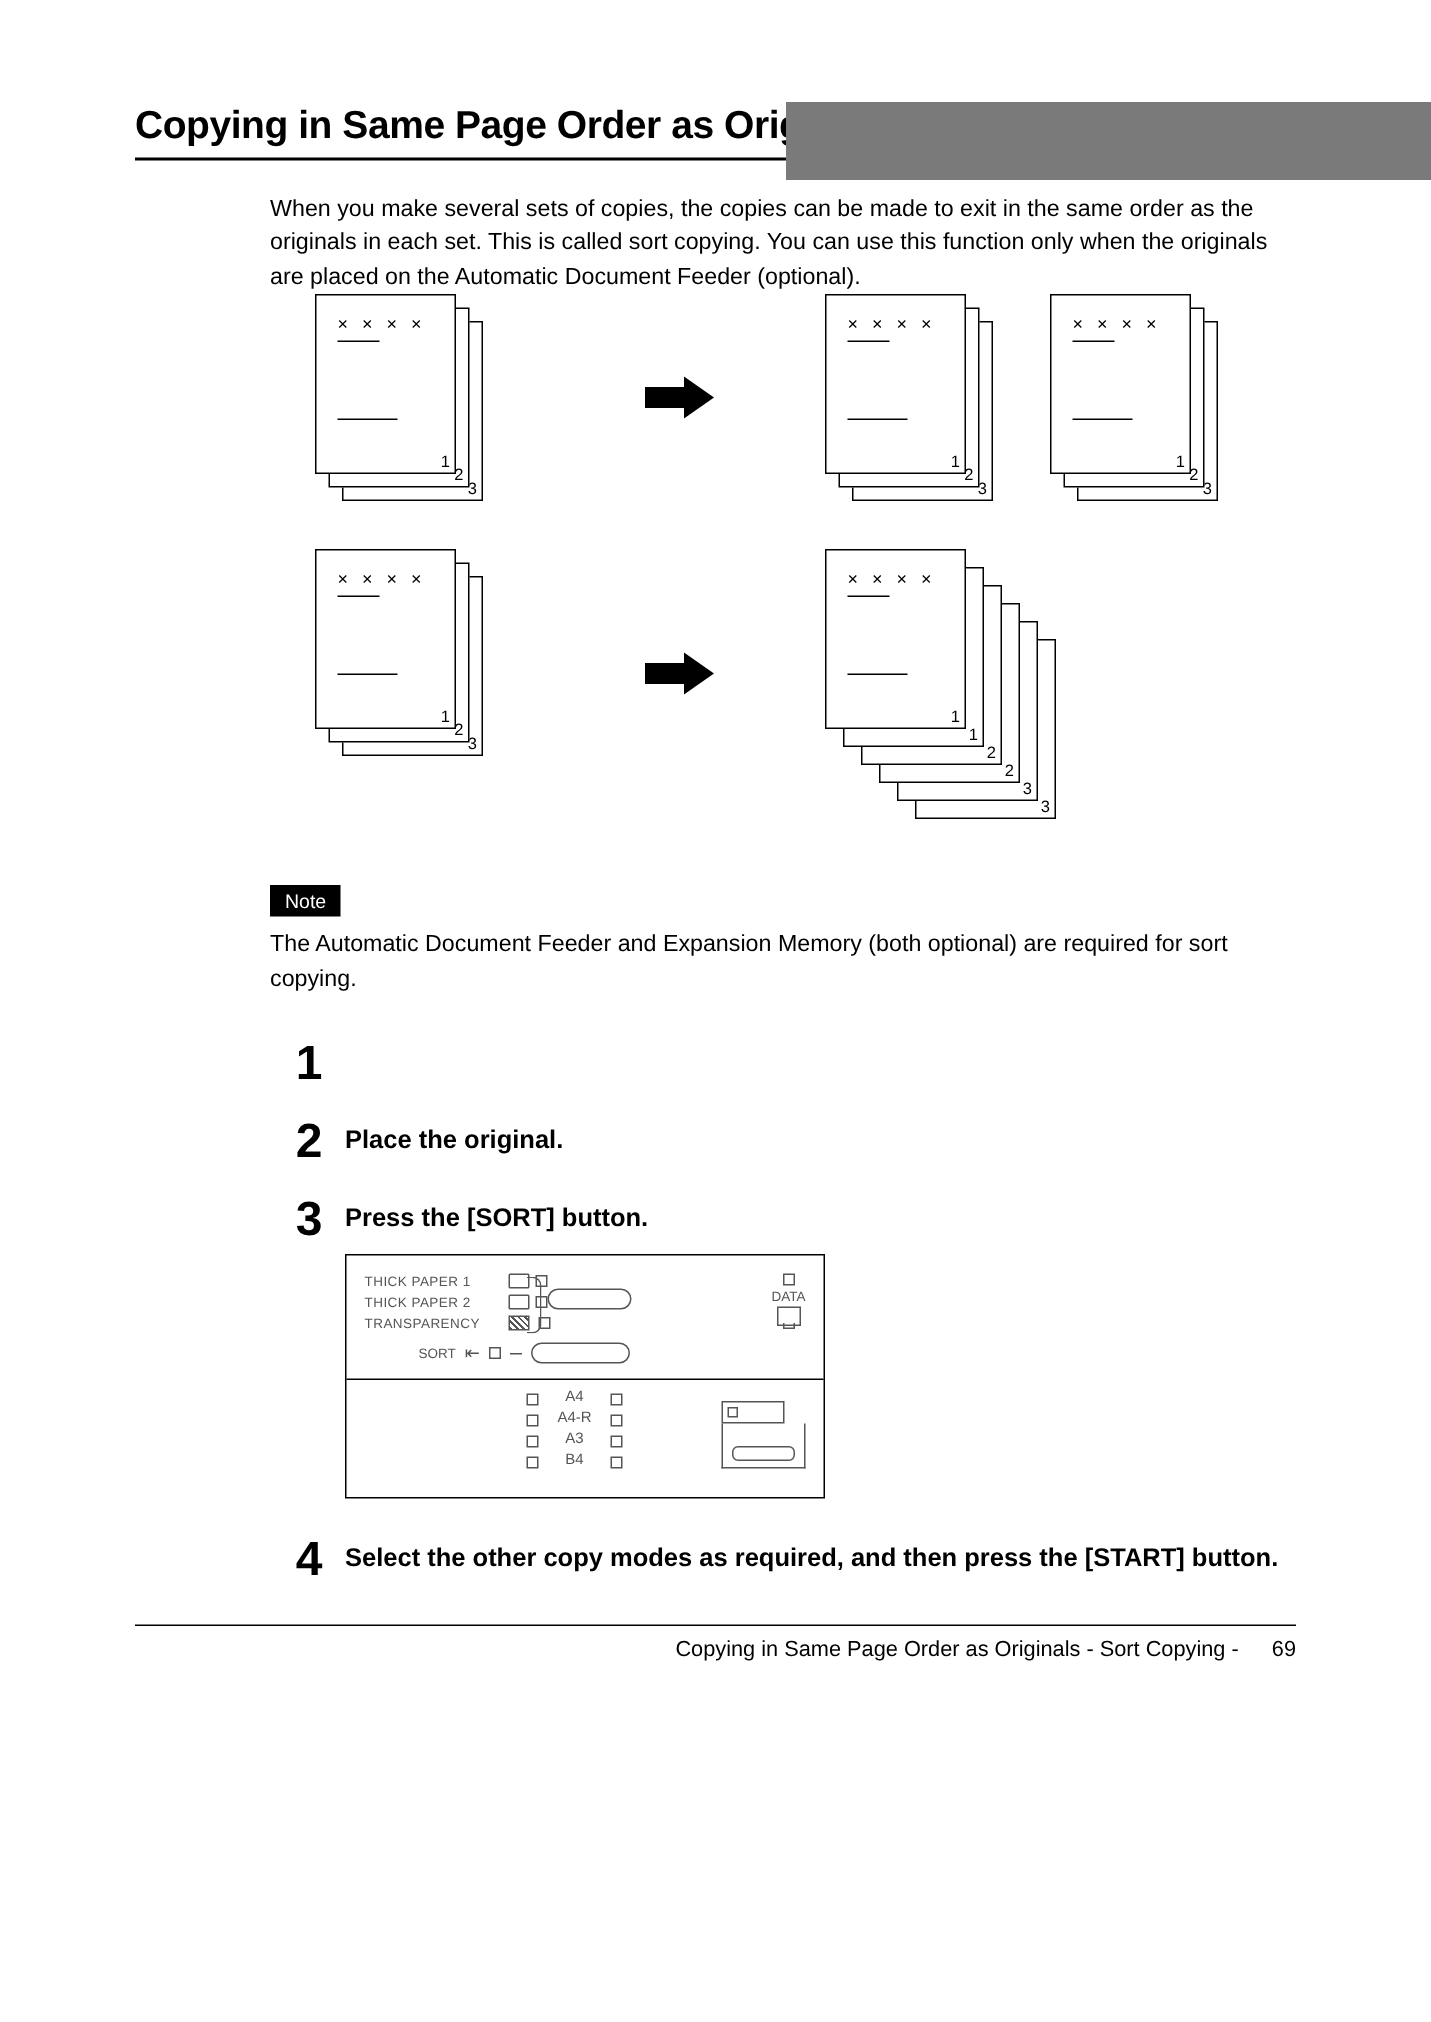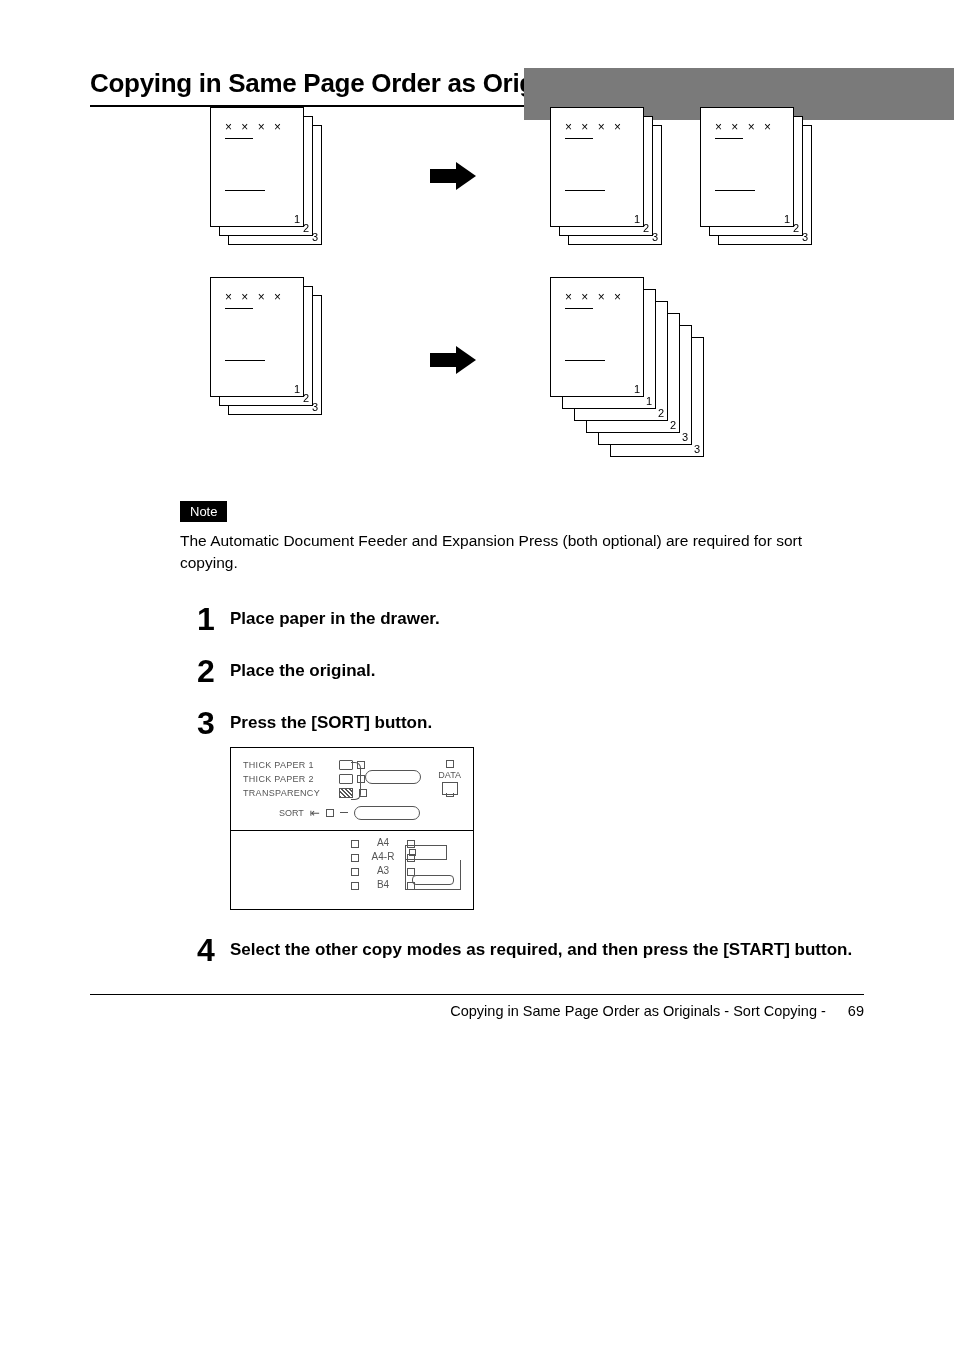--- a/index.html
+++ b/index.html
@@ -27,21 +27,21 @@
   .note-badge + .intro { margin-top: 0; }
 
   .steps { margin: 28px 0 0 106px; }
   .step { display:flex; align-items:flex-start; gap:14px; margin-bottom: 20px; }
   .step-num { font: bold 32px/1 Arial; width: 20px; text-align:center; }
   .step-body { flex:1; padding-top:6px; }
   .step-title { font-size: 17px; font-weight: bold; }
   .step-desc { font-size: 14.5px; margin-top: 4px; }
 
   
-  .panel { margin-top: 14px; width: 244px; border:1.5px solid #000; background:#fff; }
+  .panel { margin-top: 14px; width: 320px; border:1.5px solid #000; background:#fff; }
   .panel-top { padding: 12px 10px 10px 12px; border-bottom:1px solid #000; position:relative; }
   .row { display:flex; align-items:center; gap:6px; font: 9px Arial; color:#555; margin-bottom:4px; letter-spacing:0.3px; }
   .row .txt { width:90px; }
   .gly-paper { display:inline-block; width:14px; height:10px; border:1px solid #555; border-radius:1px; margin-right:-2px; }
   .gly-hatch { display:inline-block; width:14px; height:10px; border:1px solid #555; background: repeating-linear-gradient(45deg,#555 0 1.3px, transparent 1.3px 3px); }
   .sq { display:inline-block; width:8px; height:8px; border:1px solid #555; }
   .bracket { position:absolute; left:120px; top:14px; width:10px; height:38px; border:1px solid #555; border-left:none; border-radius:0 6px 6px 0; }
   .pillbtn { display:inline-block; width:56px; height:14px; border:1px solid #555; border-radius:7px; vertical-align:middle; }
   .pillbtn.lg { width:66px; }
   .sort-row { display:flex; align-items:center; gap:6px; margin-top:8px; font:9px Arial; color:#555; }
@@ -66,20 +66,21 @@
 </style>
 </head>
 <body>
 
 <div class="page">
   <div class="tab-block"></div>
 
   <h1 class="h1">Copying in Same Page Order as Originals - Sort Copying -</h1>
   <hr class="hr-main">
 
+  <p class="intro">When you make several sets of copies, the copies can be made to exit in the same order as the originals in each set. This is called sort copying. You can use this function only when the originals are placed on the Automatic Document Feeder (optional).</p>
 
   <div class="diagram-row">
 
     <div class="stack" style="left:0; top:0;">
       <div class="sheet" style="left:18px; top:18px;">
           <span class="pgnum" style="right:3px; bottom:1px;">3</span>
         </div>
       <div class="sheet" style="left:9px; top:9px;">
           <span class="pgnum" style="right:3px; bottom:1px;">2</span>
         </div>
@@ -164,28 +165,25 @@
       <div class="sheet" style="left:0; top:0;">
         <span class="xrow">× × × ×</span>
         <span class="bar1"></span>
           <span class="bar2"></span>
         <span class="pgnum" style="right:3px; bottom:1px;">1</span>
       </div>
     </div>
   </div>
 
   <div class="note-badge">Note</div>
-  <p class="intro">The Automatic Document Feeder and Expansion Press (both optional) are required for sort copying.</p>
+  <p class="intro">The Automatic Document Feeder and Expansion Memory (both optional) are required for sort copying.</p>
 
   <div class="steps">
     <div class="step">
       <div class="step-num">1</div>
-      <div class="step-body">
-        <div class="step-title">Place paper in the drawer.</div>
-      </div>
     </div>
     <div class="step">
       <div class="step-num">2</div>
       <div class="step-body">
         <div class="step-title">Place the original.</div>
       </div>
     </div>
     <div class="step">
       <div class="step-num">3</div>
       <div class="step-body">

